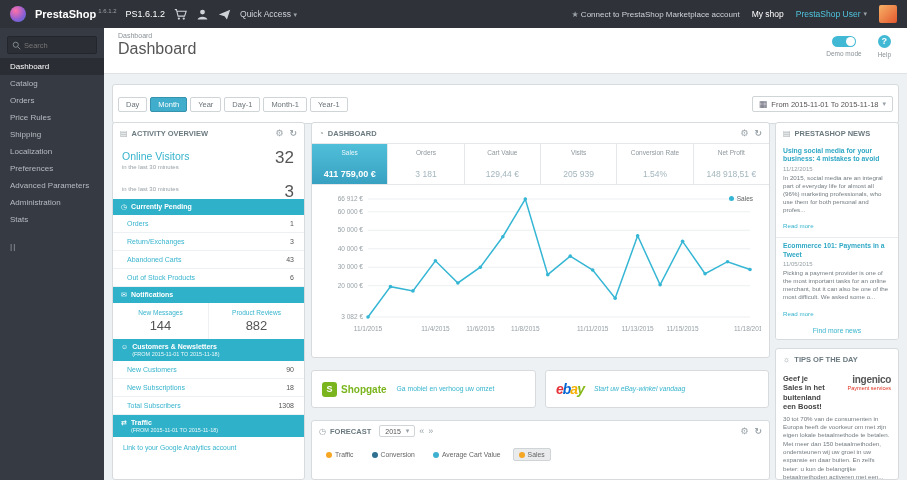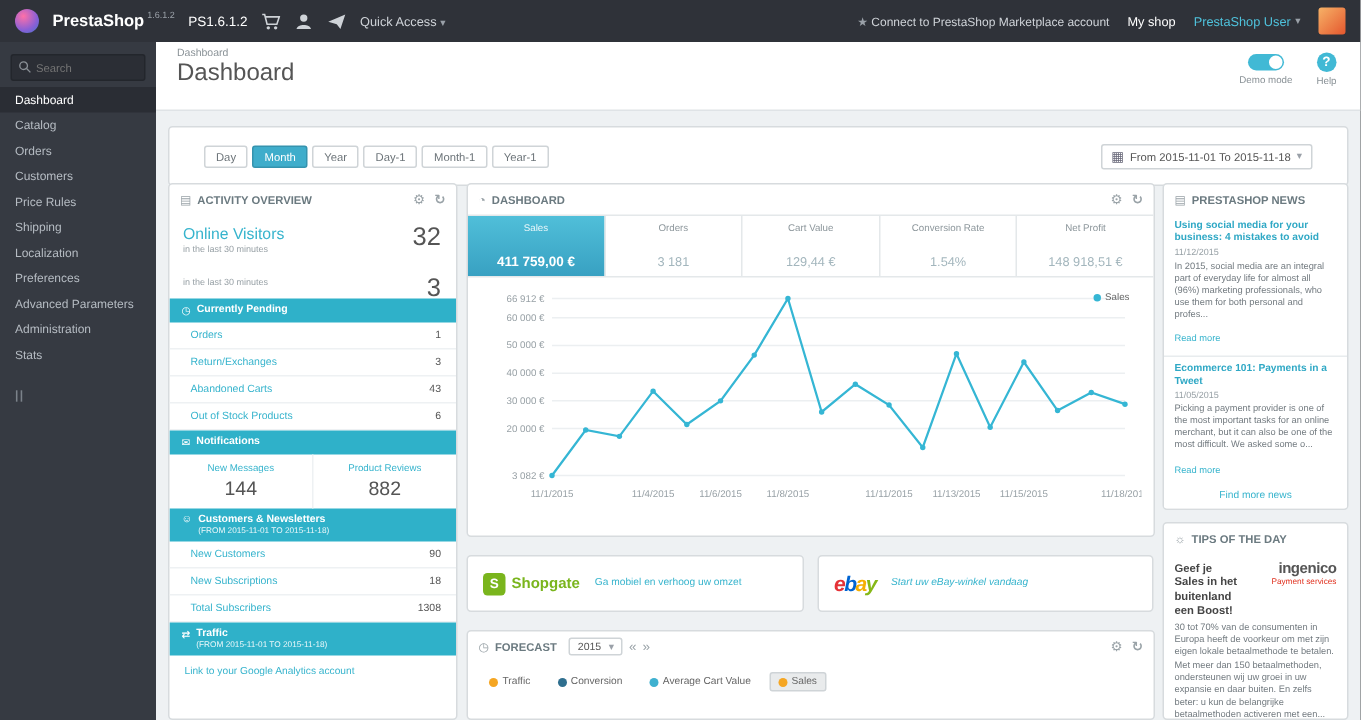--- a/index.html
+++ b/index.html
@@ -42,21 +42,21 @@
   .page-title { font-size:16px; color:#555; margin-top:1px; font-weight:normal; }
   .head-right { position:absolute; right:16px; top:7px; display:flex; gap:16px; text-align:center; }
   .toggle { width:24px; height:11px; border-radius:6px; background:#41b9d5; position:relative; margin:1px auto 0; cursor:pointer; }
   .toggle::after { content:""; position:absolute; right:1px; top:1px; width:9px; height:9px; border-radius:50%; background:#fff; }
   .head-label { font-size:6.5px; color:#8a9297; margin-top:3px; }
   .help-btn { width:13px; height:13px; border-radius:50%; background:#41b9d5; color:#fff; font-size:9px;
               line-height:13px; margin:0 auto; font-weight:bold; cursor:pointer; }
 
   
   .toolbar { position:absolute; left:112px; top:84px; width:787px; height:40px; background:#fff;
-             border:1px solid #d7dbde; border-radius:3px; display:flex; align-items:center; padding:0 23px; gap:3px; }
+             border:1px solid #d7dbde; border-radius:3px; display:flex; align-items:center; padding:0 5px; gap:3px; }
   .range-btn { font-size:7.5px; color:#6b7378; background:#fff; border:1px solid #cfd4d7; border-radius:2px;
                padding:2px 7px; cursor:pointer; white-space:nowrap; }
   .range-btn.active { background:#3fadcb; border-color:#3593ae; color:#fff; }
   .date-ctl { margin-left:auto; display:flex; align-items:center; gap:4px; border:1px solid #cfd4d7;
               border-radius:2px; padding:2px 6px; font-size:7.5px; color:#555; cursor:pointer; }
   .cal-icon { font-size:9px; color:#667; }
 
   
   .panel { position:absolute; background:#fff; border:1px solid #d7dbde; border-radius:3px; overflow:hidden; }
   .panel-head { height:20px; display:flex; align-items:center; gap:4px; padding:0 7px; font-size:7.5px;
@@ -191,21 +191,20 @@
             <circle cx="5" cy="5" r="3.4" fill="none" stroke="#8a9096" stroke-width="1.2"></circle>
             <line x1="7.6" y1="7.6" x2="11" y2="11" stroke="#8a9096" stroke-width="1.2"></line>
           </svg>
       </span>
       <input placeholder="Search" style="">
     </div>
     <nav>
       <div class="nav-item active">Dashboard</div>
       <div class="nav-item">Catalog</div>
       <div class="nav-item">Orders</div>
-      <div class="nav-item">Customers</div>
       <div class="nav-item">Price Rules</div>
       <div class="nav-item">Shipping</div>
       <div class="nav-item">Localization</div>
       <div class="nav-item">Preferences</div>
       <div class="nav-item">Advanced Parameters</div>
       <div class="nav-item">Administration</div>
       <div class="nav-item">Stats</div>
     </nav>
     <div class="collapse-btn">||</div>
   </aside>
@@ -332,20 +331,24 @@
         <span class="k-label">Sales</span>
         <span class="k-value">411 759,00 €</span>
       </div>
       <div class="kpi">
         <span class="k-label">Orders</span>
         <span class="k-value">3 181</span>
       </div>
       <div class="kpi">
         <span class="k-label">Cart Value</span>
         <span class="k-value">129,44 €</span>
+      </div>
+      <div class="kpi">
+        <span class="k-label">Visits</span>
+        <span class="k-value">205 939</span>
       </div>
       <div class="kpi">
         <span class="k-label">Conversion Rate</span>
         <span class="k-value">1.54%</span>
       </div>
       <div class="kpi">
         <span class="k-label">Net Profit</span>
         <span class="k-value">148 918,51 €</span>
       </div>
     </div>

